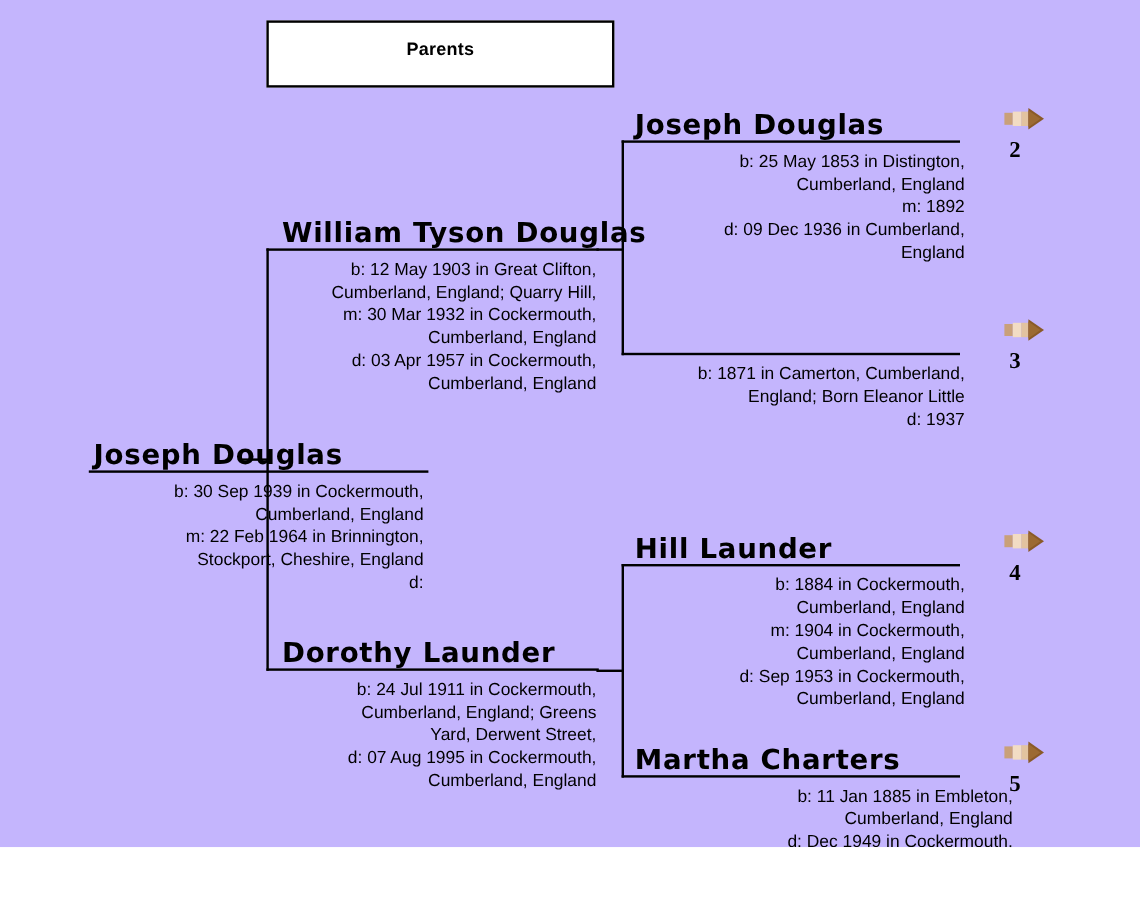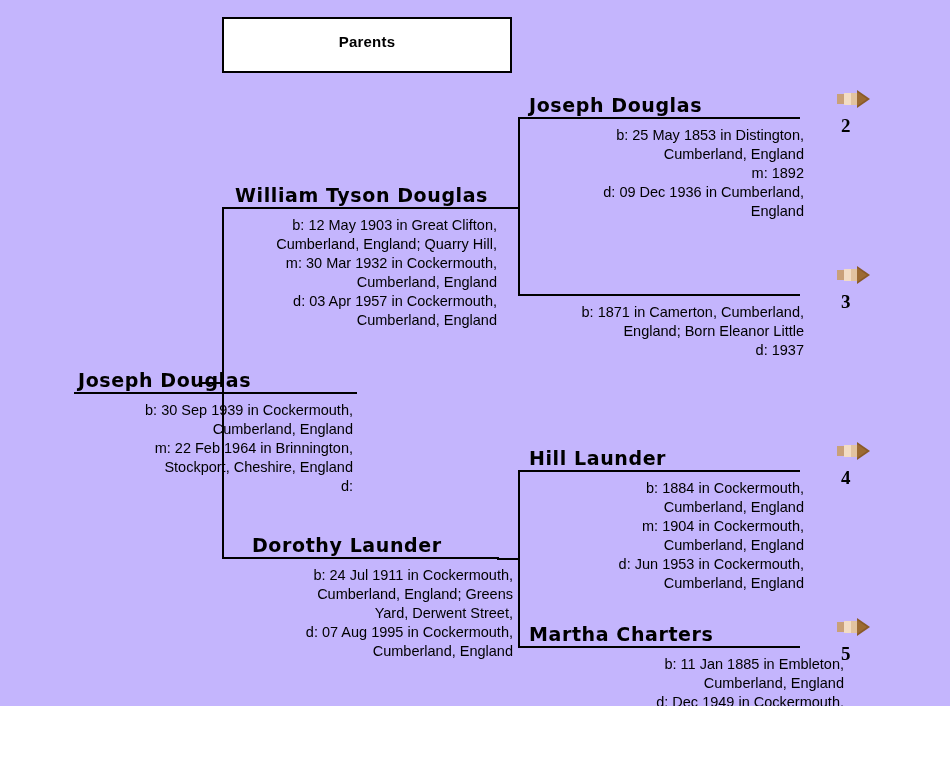--- a/index.html
+++ b/index.html
@@ -37,21 +37,21 @@
     line-height: 18px;
     padding-top: 14px;
     letter-spacing: .2px;
   }
 
   
   .person-name {
     position: absolute;
     font-family: "DejaVu Sans", sans-serif;
     font-weight: bold;
-    font-size: 19px;
+    font-size: 23px;
     line-height: 22px;
     letter-spacing: 0.6px;
     white-space: nowrap;
   }
 
   
   .person-details {
     position: absolute;
     font-family: "Liberation Sans", sans-serif;
     font-size: 14.5px;
@@ -115,23 +115,23 @@
 
   <div class="person-name" style="left:235px; top:184px;">William Tyson Douglas</div>
   <div class="hrule" style="left:222px; top:207px; width:277px;"></div>
   <div class="person-details" style="left:235px; top:216px; width:262px;">b: 12 May 1903 in Great Clifton,
 Cumberland, England; Quarry Hill,
 m: 30 Mar 1932 in Cockermouth,
 Cumberland, England
 d: 03 Apr 1957 in Cockermouth,
 Cumberland, England</div>
 
-  <div class="person-name" style="left:235px; top:534px;margin-left:17px;">Dorothy Launder</div>
+  <div class="person-name" style="left:235px; top:534px;">Dorothy Launder</div>
   <div class="hrule" style="left:222px; top:557px; width:277px;"></div>
-  <div class="person-details" style="left:251px; top:566px; width:262px;">b: 24 Jul 1911 in Cockermouth,
+  <div class="person-details" style="left:235px; top:566px; width:262px;">b: 24 Jul 1911 in Cockermouth,
 Cumberland, England; Greens
 Yard, Derwent Street,
 d: 07 Aug 1995 in Cockermouth,
 Cumberland, England</div>
 
   <div class="vrule" style="left:222px; top:207px; height:352px;"></div>
 
   <div class="hrule" style="left:200px; top:382px; width:24px;"></div>
 
   <div class="person-name" style="left:78px; top:369px;">Joseph Douglas</div>
@@ -141,21 +141,21 @@
 m: 22 Feb 1964 in Brinnington,
 Stockport, Cheshire, England
 d:</div>
 
   <div class="person-name" style="left:529px; top:447px;">Hill Launder</div>
   <div class="hrule" style="left:518px; top:470px; width:282px;"></div>
   <div class="person-details" style="left:529px; top:479px; width:275px;">b: 1884 in Cockermouth,
 Cumberland, England
 m: 1904 in Cockermouth,
 Cumberland, England
-d: Jun 1953 in Cockermouth,
+d: Sep 1953 in Cockermouth,
 Cumberland, England</div>
 
   <div class="person-name" style="left:529px; top:623px;">Martha Charters</div>
   <div class="hrule" style="left:518px; top:646px; width:282px;"></div>
   <div class="person-details" style="left:529px; top:655px; width:275px;margin-left:40px;">b: 11 Jan 1885 in Embleton,
 Cumberland, England
 d: Dec 1949 in Cockermouth,
 Cumberland, England</div>
 
   <div class="vrule" style="left:518px; top:470px; height:178px;"></div>

